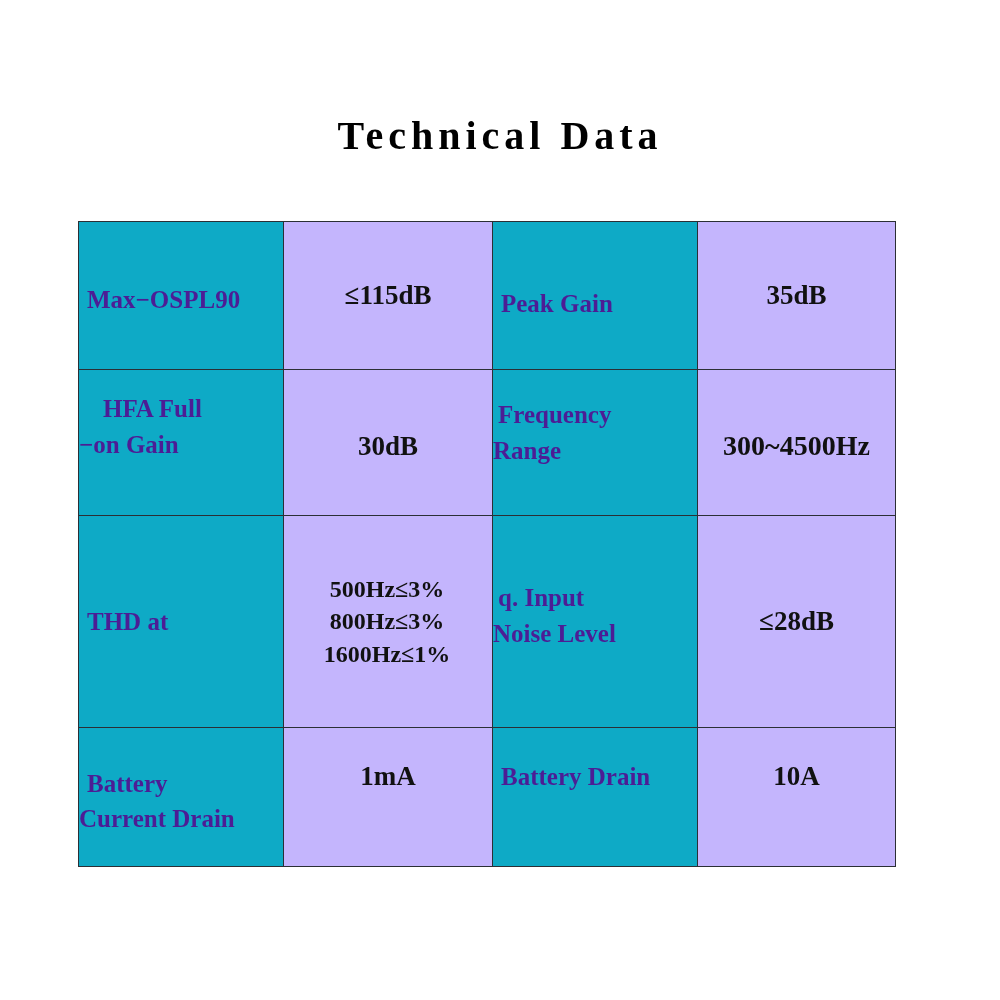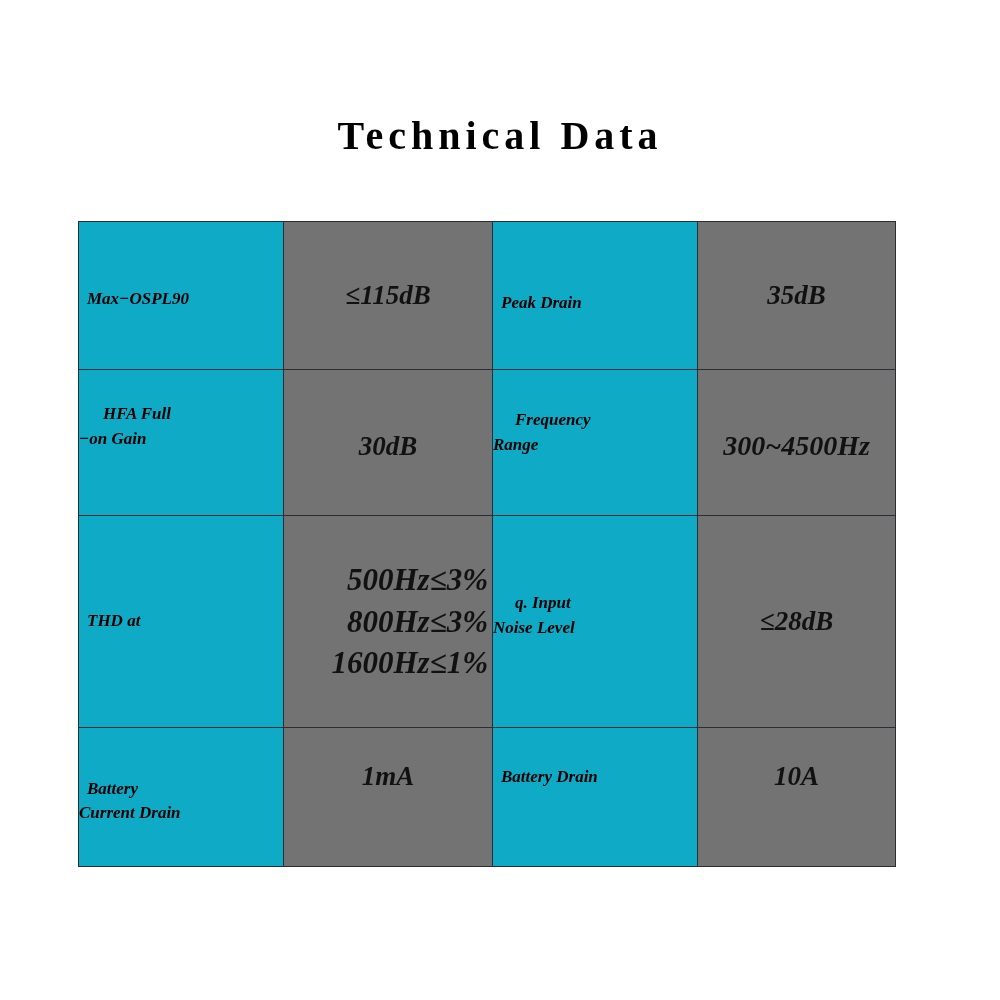--- a/index.html
+++ b/index.html
@@ -59,57 +59,55 @@
   tr.r1 { height: 148px; }
   tr.r2 { height: 146px; }
   tr.r3 { height: 212px; }
   tr.r4 { height: 139px; }
 
   
   td.label-cell {
     background: #0eaac6;
   }
   .label-text {
-    color: #000000;
+    color: #4c1d95;
     font-weight: bold;
-    font-size: 17px;
+    font-size: 25px;
     line-height: 1.42;
     font-family: "Liberation Serif", "DejaVu Serif", serif;
     padding: 0 8px;
     white-space: pre-line;
-    font-style: italic;
   }
   .label-center { text-align: center; }
-  .label-left   { text-align: left; padding-left: 22px; }
+  .label-left   { text-align: left; padding-left: 5px; }
   .nudge-d8  { position: relative; top: 8px; }
   .nudge-u16 { position: relative; top: -16px; margin-left: 16px; }
   .nudge-u10 { position: relative; top: -10px; }
   .nudge-u6  { position: relative; top: -6px; }
   .nudge-d4  { position: relative; top: 4px; }
   .nudge-u20 { position: relative; top: -20px; }
 
   
   td.value-cell {
-    background: #737373;
-    font-style: italic;
+    background: #c4b5fd;
   }
   .value-text {
     color: #111111;
     font-weight: bold;
     font-size: 27px;
     line-height: 1.30;
     text-align: center;
     font-family: "Liberation Serif", "DejaVu Serif", serif;
     white-space: pre-line;
     padding: 0 4px;
   }
   .value-block {
-    font-size: 31px;
+    font-size: 24px;
     line-height: 1.34;
-    text-align: right;
+    text-align: center;
     padding-left: 2px;
     white-space: pre-line;
   }
   .value-sm { font-size: 28px; }
 </style>
 </head>
 <body>
 
 <div id="page-title">Technical Data</div>
 
@@ -122,21 +120,21 @@
   </colgroup>
   <tbody>
     <tr class="r1">
       <td class="label-cell">
         <span class="label-text label-center nudge-d4">Max−OSPL90</span>
       </td>
       <td class="value-cell">
         <div class="value-text">≤115dB</div>
       </td>
       <td class="label-cell">
-        <span class="label-text label-center nudge-d8">Peak Drain</span>
+        <span class="label-text label-center nudge-d8">Peak Gain</span>
       </td>
       <td class="value-cell">
         <div class="value-text">35dB</div>
       </td>
     </tr>
 
     <tr class="r2">
       <td class="label-cell">
         <span class="label-text label-center nudge-u16">HFA Full
 −on Gain</span>

